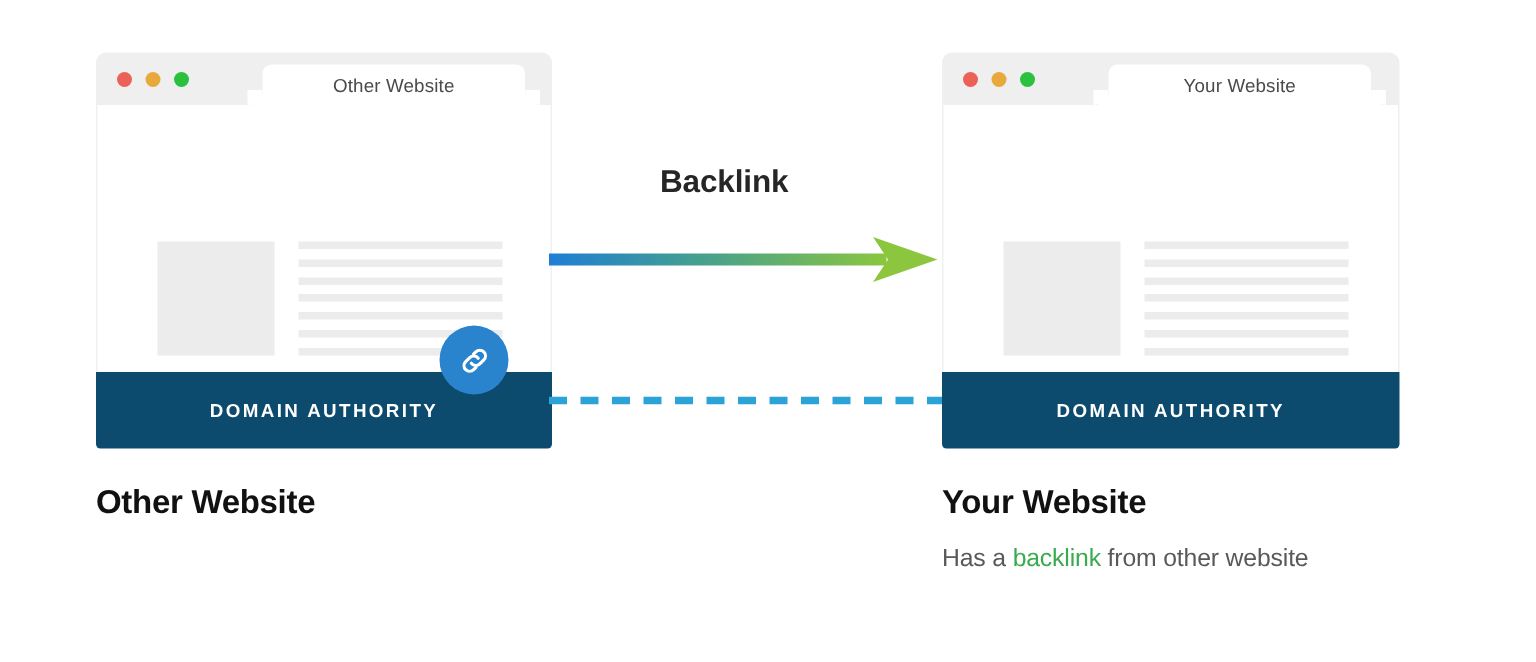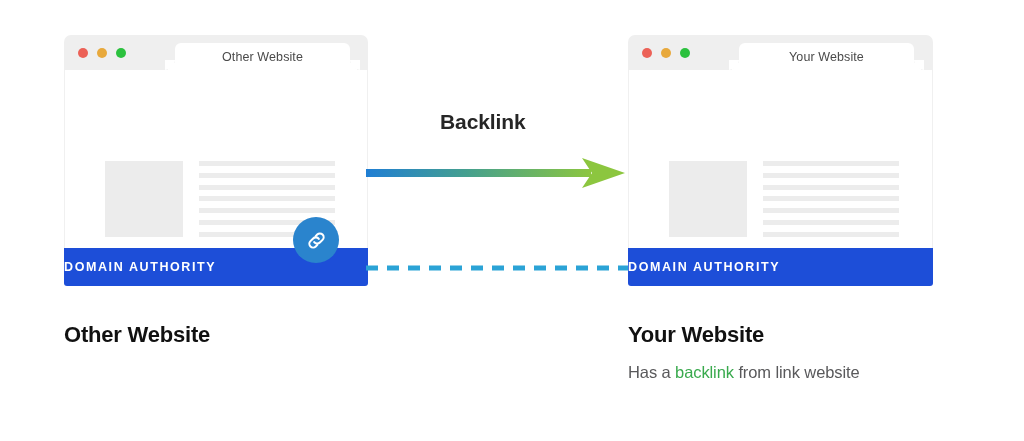--- a/index.html
+++ b/index.html
@@ -111,26 +111,26 @@
     width: 46px;
     height: 46px;
     border-radius: 50%;
     background: #2a84cd;
     display: flex;
     align-items: center;
     justify-content: center;
   }
 
   .da-bar {
-    height: 38px;
-    background: #1d4ed8;
+    height: 51px;
+    background: #0c4a6e;
     border-radius: 0 0 3px 3px;
     display: flex;
     align-items: center;
-    justify-content: flex-start;
+    justify-content: center;
   }
   .da-label {
     color: #ffffff;
     font-size: 12.5px;
     letter-spacing: 1.6px;
     font-weight: 600;
     white-space: nowrap;
   }
 
   
@@ -274,16 +274,16 @@
       <span class="da-label">DOMAIN AUTHORITY</span>
     </div>
   </div>
 
   <div class="caption left">
     <h2>Other Website</h2>
   </div>
 
   <div class="caption right">
     <h2>Your Website</h2>
-    <p><span>Has a </span><span class="hl-green">backlink</span><span> from link website</span></p>
+    <p><span>Has a </span><span class="hl-green">backlink</span><span> from other website</span></p>
   </div>
 
 </div>
 
 </body></html>

